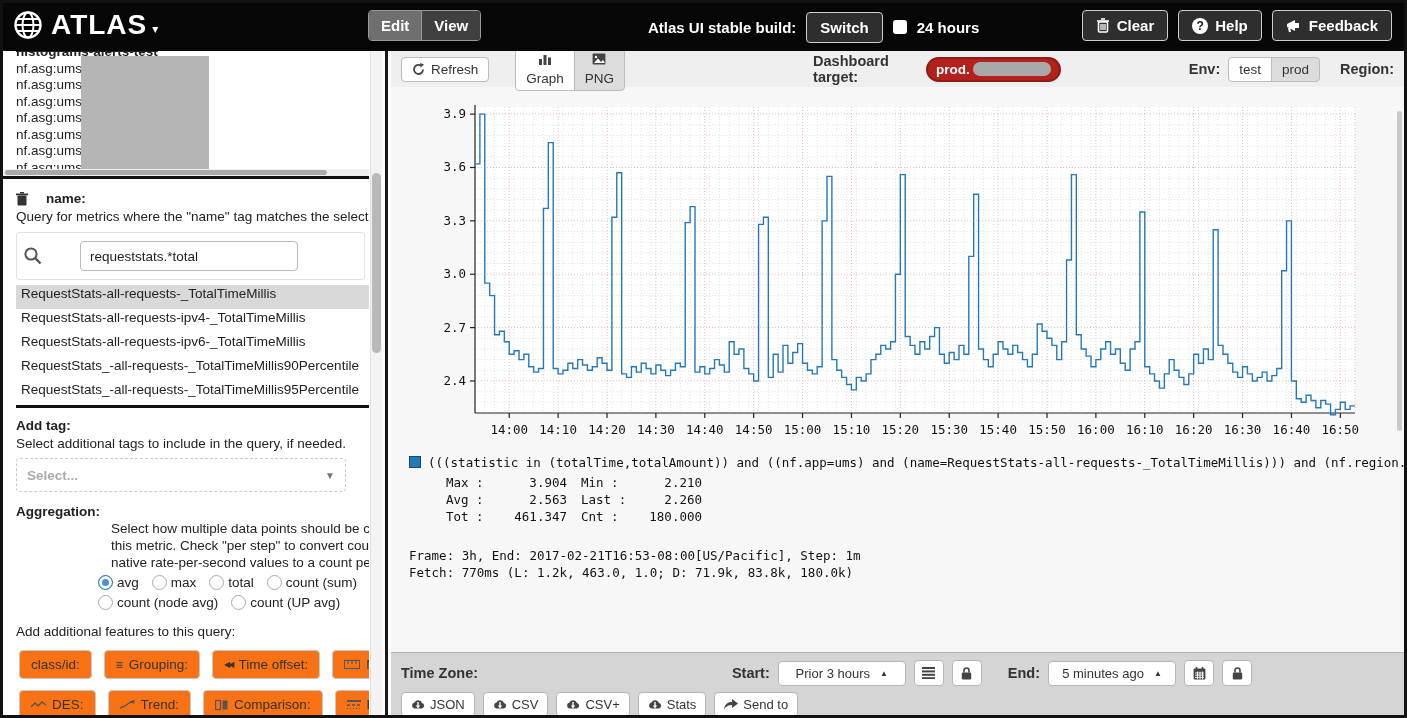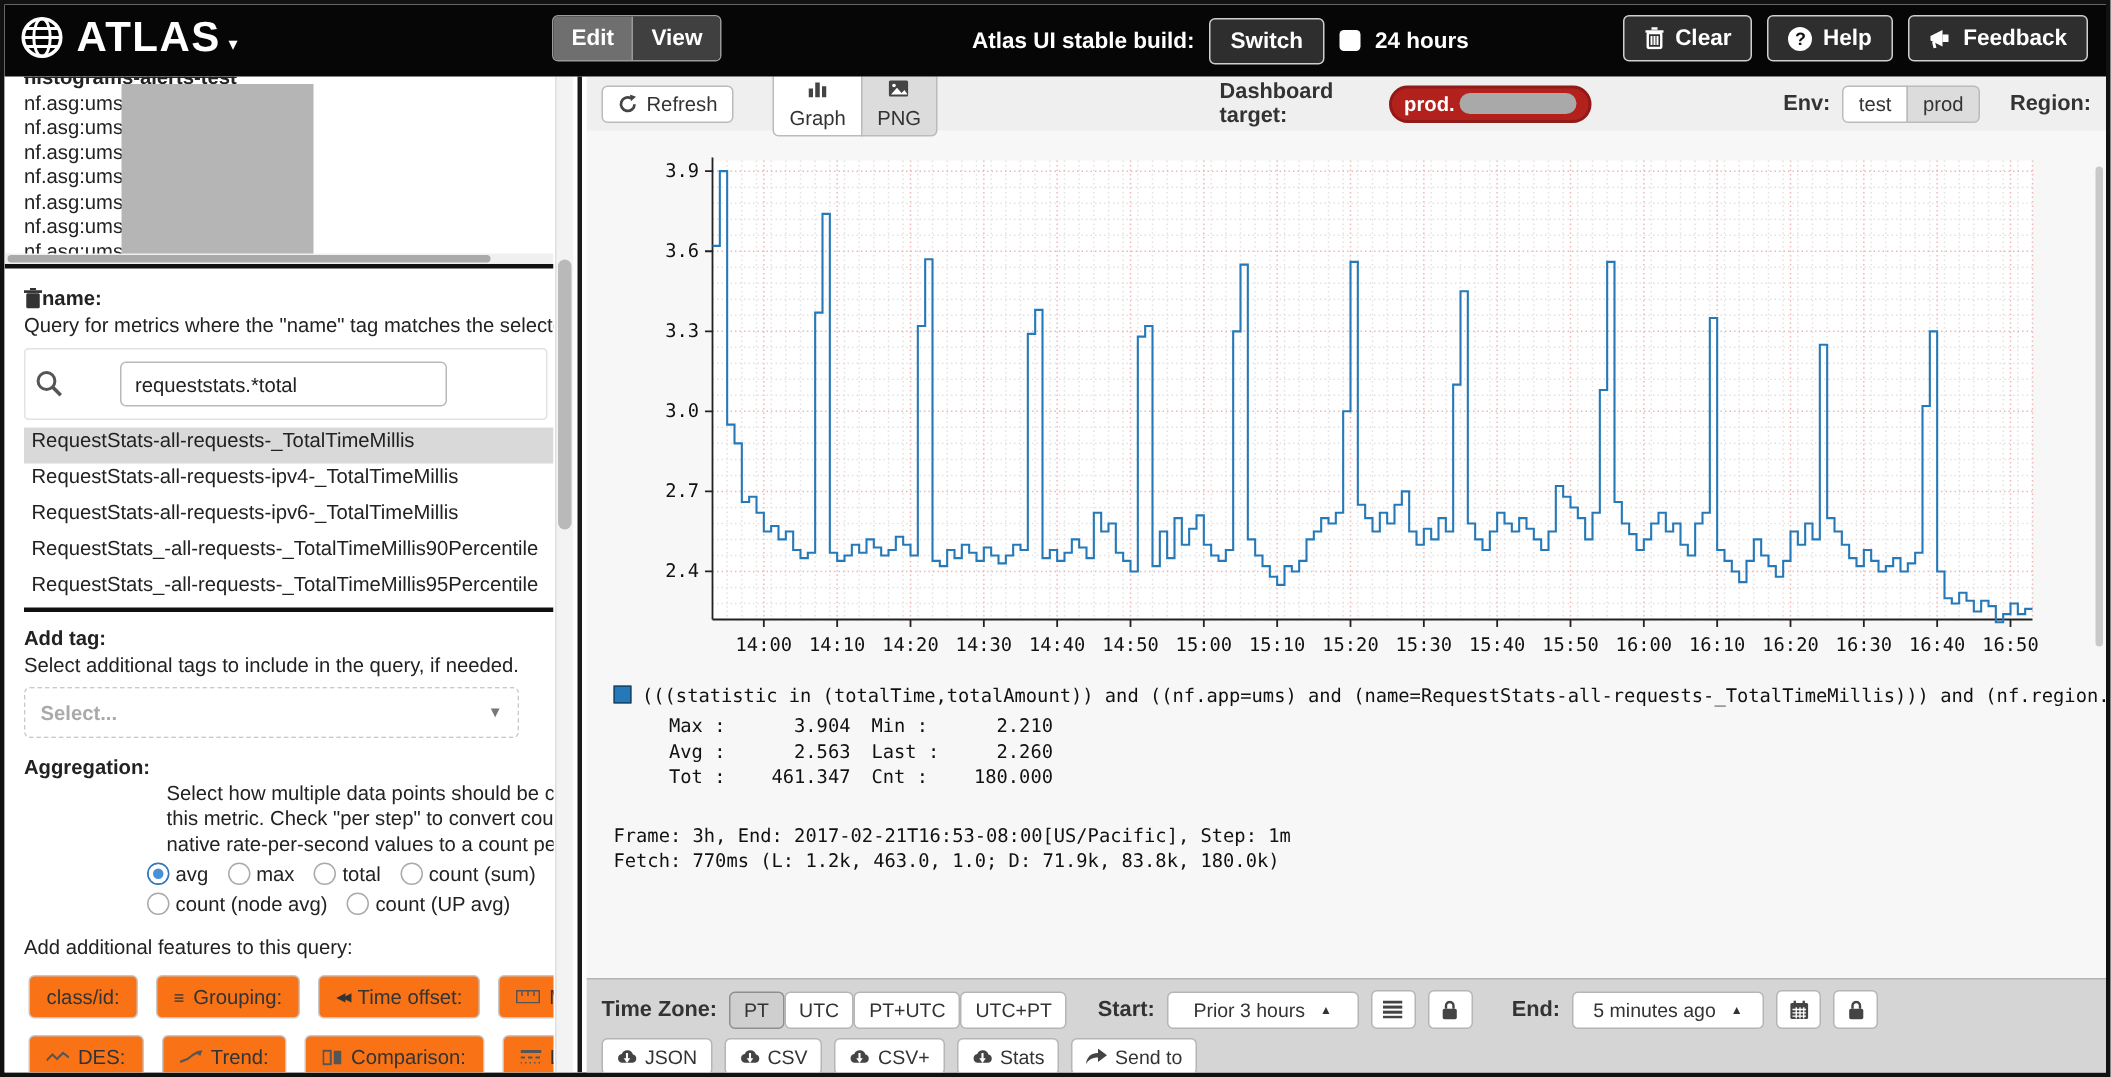--- a/index.html
+++ b/index.html
@@ -27,21 +27,21 @@
   .sb-inner { position:absolute; left:0; top:0; right:16px; bottom:0; overflow:hidden; }
 
   .asg-box { position:relative; height:128px; border-bottom:3px solid #111; overflow:hidden; padding-left:13px; }
   .asg-row { height:16.5px; line-height:16.5px; white-space:nowrap; }
   .asg-partial-top { margin-top:-7px; text-decoration:line-through; font-weight:bold; }
   .redact { position:absolute; left:78px; top:5px; width:128px; height:118px; background:#b5b5b5; }
   .asg-hscroll { position:absolute; left:0; bottom:0; right:0; height:7px; background:#f0f0f0; }
   .asg-hthumb { position:absolute; left:2px; top:1px; width:88%; height:5px; background:#aaa; border-radius:3px; }
 
   .sec { padding:0 0 0 13px; }
-  .sec-title { font-weight:bold; margin-top:12px; display:flex; align-items:center; gap:0; }
+  .sec-title { font-weight:bold; margin-top:12px; display:flex; align-items:center; gap:18px; }
   .sec-desc { margin-top:3px; white-space:nowrap; }
   .search-wrap { margin-top:8px; margin-right:4px; border:1px solid #e2e2e2; border-radius:3px; padding:8px 6px; display:flex; align-items:center; gap:10px; }
   .search-input { flex:0 0 218px; height:30px; border:1px solid #b9b9b9; border-radius:4px; padding:0 9px; font-size:13.5px; font-family:"Liberation Sans",sans-serif; color:#222;margin-left:27px; }
   .results { margin-top:5px; border-bottom:3px solid #111; }
   .result-row { height:24px; line-height:17.4px; white-space:nowrap; padding-left:5px; cursor:pointer; }
   .result-row.sel { background:#d9d9d9; }
 
   .select-box { margin-top:7px; width:330px; height:34px; border:1px dashed #c9c9c9; border-radius:4px; display:flex; align-items:center; padding:0 10px; color:#aaa; font-weight:bold; position:relative; cursor:pointer; }
   .select-caret { position:absolute; right:10px; color:#777; font-size:10px; }
 
@@ -567,26 +567,20 @@
   <div class="meta mono">
     <div>Frame: 3h, End: 2017-02-21T16:53-08:00[US/Pacific], Step: 1m</div>
     <div>Fetch: 770ms (L: 1.2k, 463.0, 1.0; D: 71.9k, 83.8k, 180.0k)</div>
   </div>
 
   <div class="main-scroll-thumb"></div>
 
   <div class="footer">
     <div class="frow">
       <span class="f-label">Time Zone:</span>
-      <div class="group">
-        <button class="btn-sm active">PT</button>
-        <button class="btn-sm">UTC</button>
-        <button class="btn-sm">PT+UTC</button>
-        <button class="btn-sm">UTC+PT</button>
-      </div>
       <div class="right-group">
         <span class="f-label">Start:</span>
         <div class="dd" style="width:128px">
           <span>Prior 3 hours</span>
             <span class="up">▲</span>
         </div>
         <button class="icbtn">
           <svg class="ic" width="13" height="12" viewBox="0 0 13 12">
             <rect x="0" y="0" width="13" height="2" fill="#444"></rect>
               <rect x="0" y="3.4" width="13" height="2" fill="#444"></rect>

